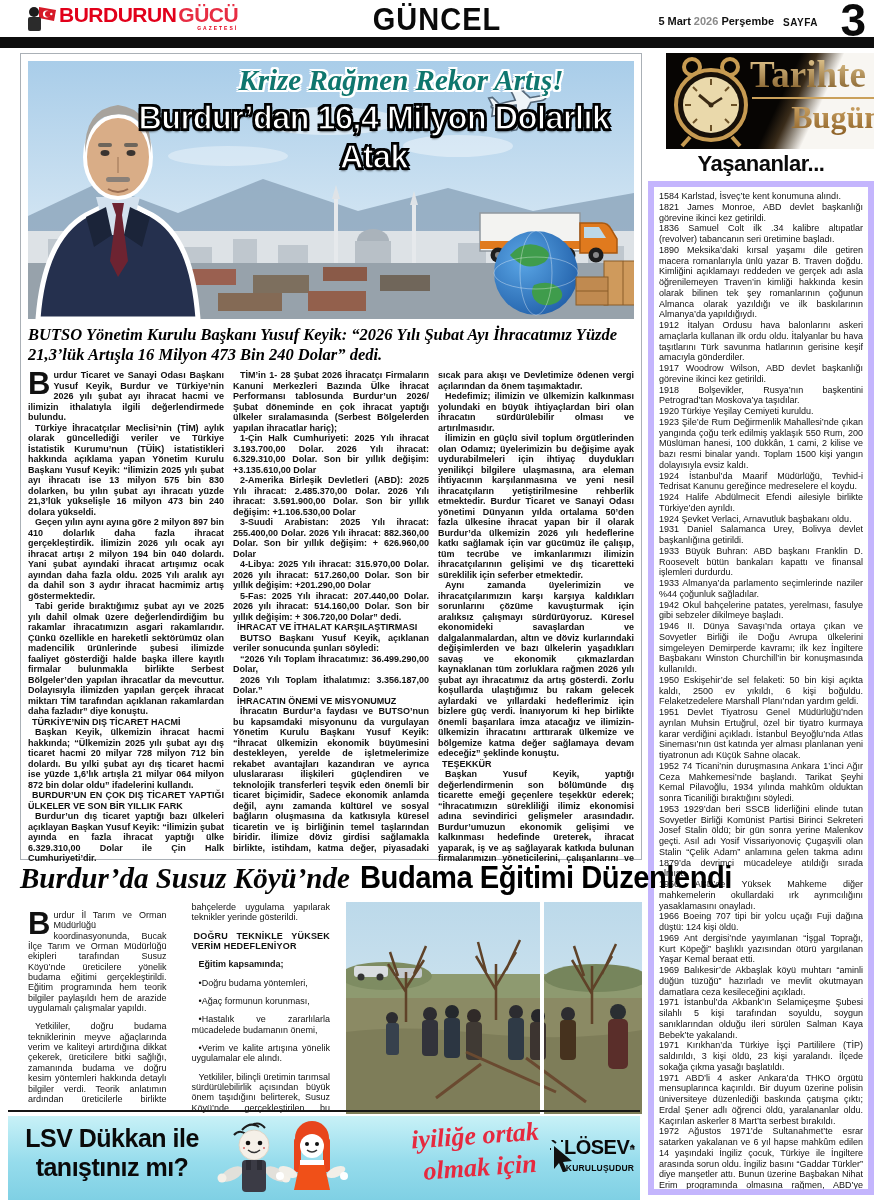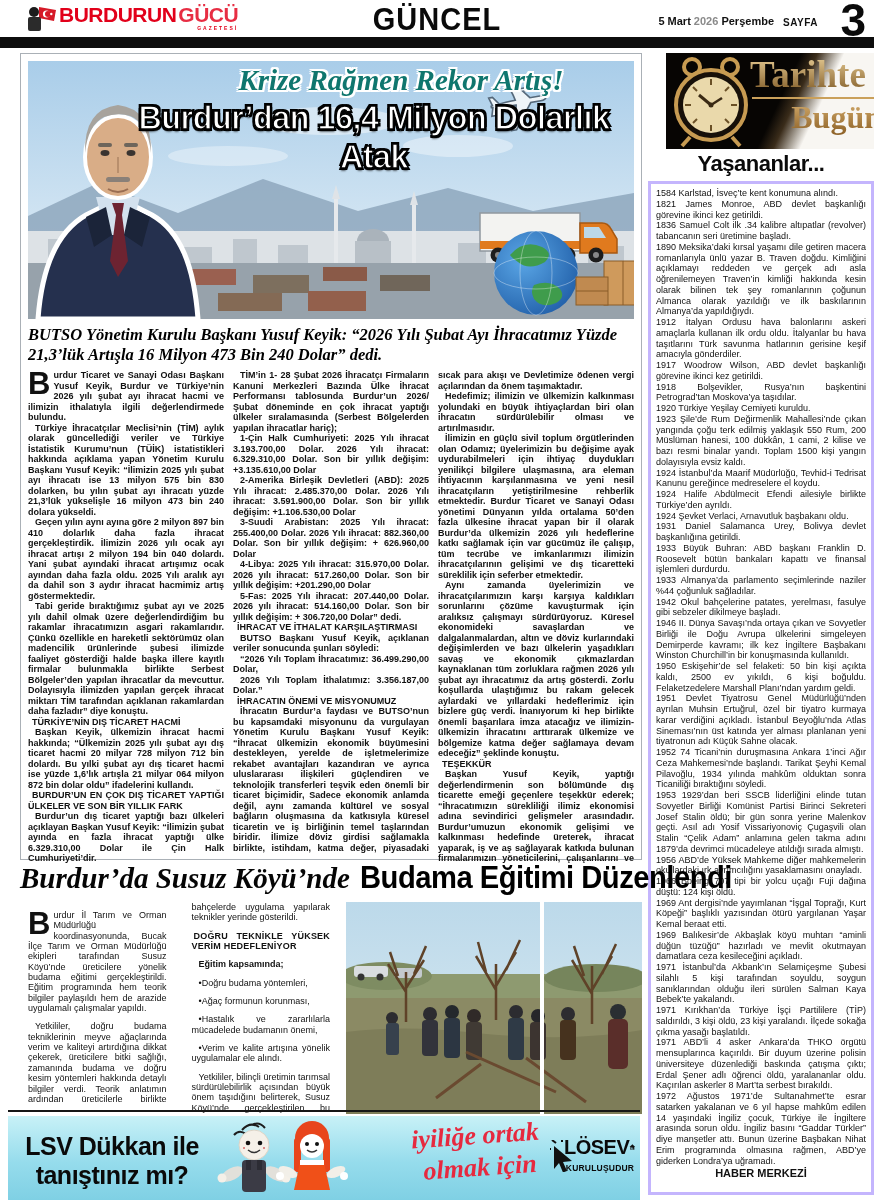--- a/index.html
+++ b/index.html
@@ -51,21 +51,21 @@
         background:linear-gradient(115deg,#070503 50%,#3a2c1a 56%,#f8f6f2 66%);margin-left:18px; }
   .tb-title1 { position:absolute; left:84px; top:0px; font-size:37px; font-weight:bold;
         font-family:"Liberation Serif", serif;
         background:linear-gradient(#ecd29a,#7a5420); -webkit-background-clip:text; background-clip:text; color:transparent; }
   .tb-rule { position:absolute; left:86px; top:44px; width:130px; height:2px; background:#caa05a; }
   .tb-title2 { position:absolute; right:10px; top:46px; font-size:32px; font-weight:bold;
         font-family:"Liberation Serif", serif;
         background:linear-gradient(#d8b070,#8a5e24); -webkit-background-clip:text; background-clip:text; color:transparent; }
   .yasananlar { width:226px; height:30px; font-size:22px; font-weight:800; color:#0a0a0a;
         text-align:center; padding-top:2px; letter-spacing:-0.5px; }
-  .events-box { margin-top:2px; width:226px; height:1014px; border:3px solid #c4b5fd;
+  .events-box { margin-top:2px; width:226px; height:1014px; border:6px solid #c4b5fd;
         padding:4px 5px; overflow:hidden; font-size:9px; line-height:10.75px; text-align:justify; }
   .events-box p { margin:0; }
   .events-box p.sb-byline { font-weight:bold; text-align:center; font-size:11px; margin-top:2px; }
 
   
   .bottom-article { position:absolute; left:20px; top:860px; width:622px; height:252px; }
   .ba-headline { white-space:nowrap; }
   .ba-h-italic { font-family:"Liberation Serif", serif; font-style:italic; font-weight:bold; font-size:29px; color:#050505; }
   .ba-h-bold { font-size:31px; font-weight:900; color:#000; letter-spacing:-0.5px; display:inline-block; transform:scaleX(.94); transform-origin:left; margin-left:6px; }
   .ba-body { position:relative; margin-top:6px; height:212px; }
@@ -76,21 +76,21 @@
   .ba-columns p.drop::first-letter { float:left; font-size:31px; line-height:26px; font-weight:bold; padding:1px 3px 0 0; }
   .ba-columns p.sub { font-weight:bold; text-indent:2px; letter-spacing:.2px; }
   .ba-columns p.bold { font-weight:bold; }
   .ba-columns p.byline2 { font-weight:bold; text-indent:16px; }
   .ba-photo { position:absolute; left:326px; top:0; width:296px; height:212px; overflow:hidden; background:#b9d2de; }
 
   
   .banner-rule { position:absolute; left:8px; top:1110px; width:632px; height:2px; background:#161616; }
   .banner { position:absolute; left:8px; top:1116px; width:632px; height:84px; overflow:hidden;
         background:linear-gradient(180deg,#c8f1f7 0%,#96dcec 55%,#7fd0e4 100%); }
-  .lsv-text { position:absolute; left:14px; top:16px; width:180px; text-align:center;
+  .lsv-text { position:absolute; left:14px; top:8px; width:180px; text-align:center;
         font-size:25px; line-height:29px; font-weight:800; color:#0a0a0a; letter-spacing:-0.5px; }
   .dolls { position:absolute; left:200px; top:2px; }
   .script-text { position:absolute; left:368px; top:4px; width:200px; text-align:center;
         font-family:"Liberation Serif", serif; font-style:italic; font-weight:bold;
         font-size:26px; line-height:32px; color:#e6293f; transform:rotate(-4deg); }
   .script-text .l2 { display:block; margin-left:6px; }
   .cursor-icon { position:absolute; left:542px; top:24px; }
   .losev { position:absolute; left:556px; top:16px; width:72px; text-align:center; }
   .losev-row { display:flex; align-items:center; justify-content:center; }
   .losev-name { font-size:20px; font-weight:900; color:#0a0a0a; letter-spacing:-0.5px; }

